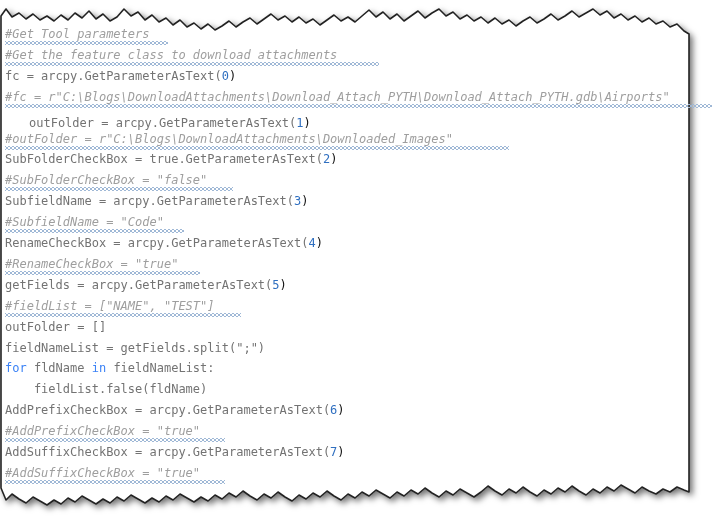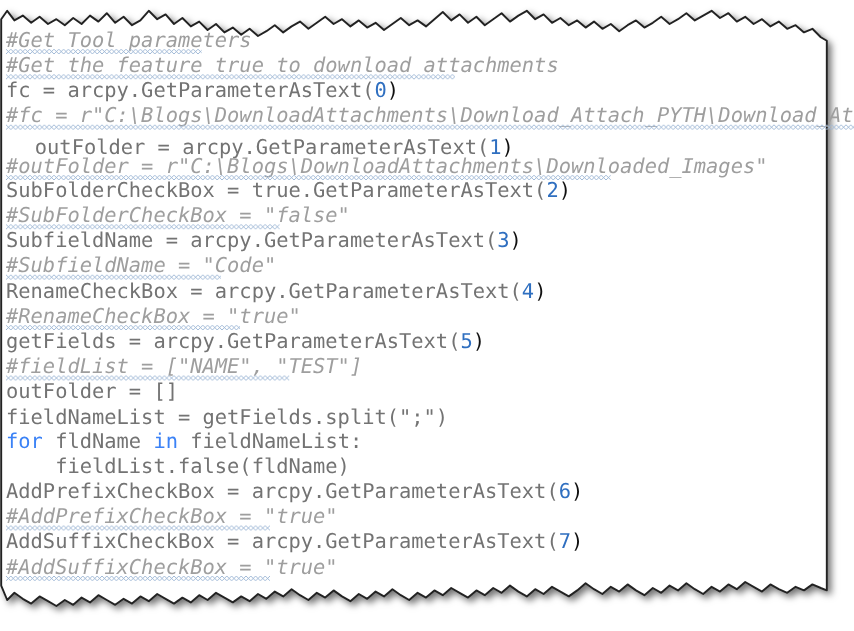--- a/index.html
+++ b/index.html
@@ -40,21 +40,21 @@
     height: 526px;
     padding: 0;
     z-index: 3;
   }
 
   .code-line {
     position: absolute;
     left: 5px;
     white-space: pre;
     font-family: "DejaVu Sans Mono", "Liberation Mono", monospace;
-    font-size: 17px;
+    font-size: 12px;
     line-height: 15px;
     color: #101010;
     letter-spacing: 0px;
   }
 
   
   .code-line.comment {
     color: #9e9e9e;
     font-style: italic;
   }
@@ -117,21 +117,21 @@
          L 243,491 L 236,497 L 229,493 L 222,499 L 215,495 L 208,501 L 201,497
          L 194,502 L 187,498 L 180,494 L 173,500 L 166,496 L 159,502 L 152,498
          L 145,503 L 138,499 L 131,495 L 124,501 L 117,497 L 110,503 L 103,499
          L 96,504 L 89,500 L 82,496 L 75,502 L 68,498 L 61,504 L 54,500 L 47,505
          L 40,501 L 33,497 L 26,503 L 19,499 L 12,494 L 6,500 L 1,488
          Z"></path>
   </svg>
 
   <div class="code-layer">
       <div class="code-line comment" style="top: 27px;"><span>#Get Tool parameters</span><span class="squiggle" style="width: 163px;"></span></div>
-      <div class="code-line comment" style="top: 47.9px;"><span>#Get the feature true to download attachments</span><span class="squiggle" style="width: 374px;"></span></div>
+      <div class="code-line comment" style="top: 47.9px;"><span>#Get the feature class to download attachments</span><span class="squiggle" style="width: 374px;"></span></div>
       <div class="code-line" style="top: 68.8px;"><span class="ident">fc = arcpy.GetParameterAsText(</span><span class="num">0</span><span class="punct">)</span></div>
       <div class="code-line comment" style="top: 89.7px;"><span>#fc = r"C:\Blogs\DownloadAttachments\Download_Attach_PYTH\Download_Attach_PYTH.gdb\Airports"</span><span class="squiggle" style="width: 748px;"></span></div>
       <div class="code-line" style="top: 116px; margin-left: 24px;"><span class="ident">outFolder = arcpy.GetParameterAsText(</span><span class="num">1</span><span class="punct">)</span></div>
       <div class="code-line comment" style="top: 131.5px;"><span>#outFolder = r"C:\Blogs\DownloadAttachments\Downloaded_Images"</span><span class="squiggle" style="width: 504px;"></span></div>
       <div class="code-line" style="top: 152.4px;"><span class="ident">SubFolderCheckBox = true.GetParameterAsText(</span><span class="num">2</span><span class="punct">)</span></div>
       <div class="code-line comment" style="top: 173.3px;"><span>#SubFolderCheckBox = "false"</span><span class="squiggle" style="width: 228px;"></span></div>
       <div class="code-line" style="top: 194.2px;"><span class="ident">SubfieldName = arcpy.GetParameterAsText(</span><span class="num">3</span><span class="punct">)</span></div>
       <div class="code-line comment" style="top: 215.1px;"><span>#SubfieldName = "Code"</span><span class="squiggle" style="width: 179px;"></span></div>
       <div class="code-line" style="top: 236px;"><span class="ident">RenameCheckBox = arcpy.GetParameterAsText(</span><span class="num">4</span><span class="punct">)</span></div>
       <div class="code-line comment" style="top: 256.9px;"><span>#RenameCheckBox = "true"</span><span class="squiggle" style="width: 195px;"></span></div>

